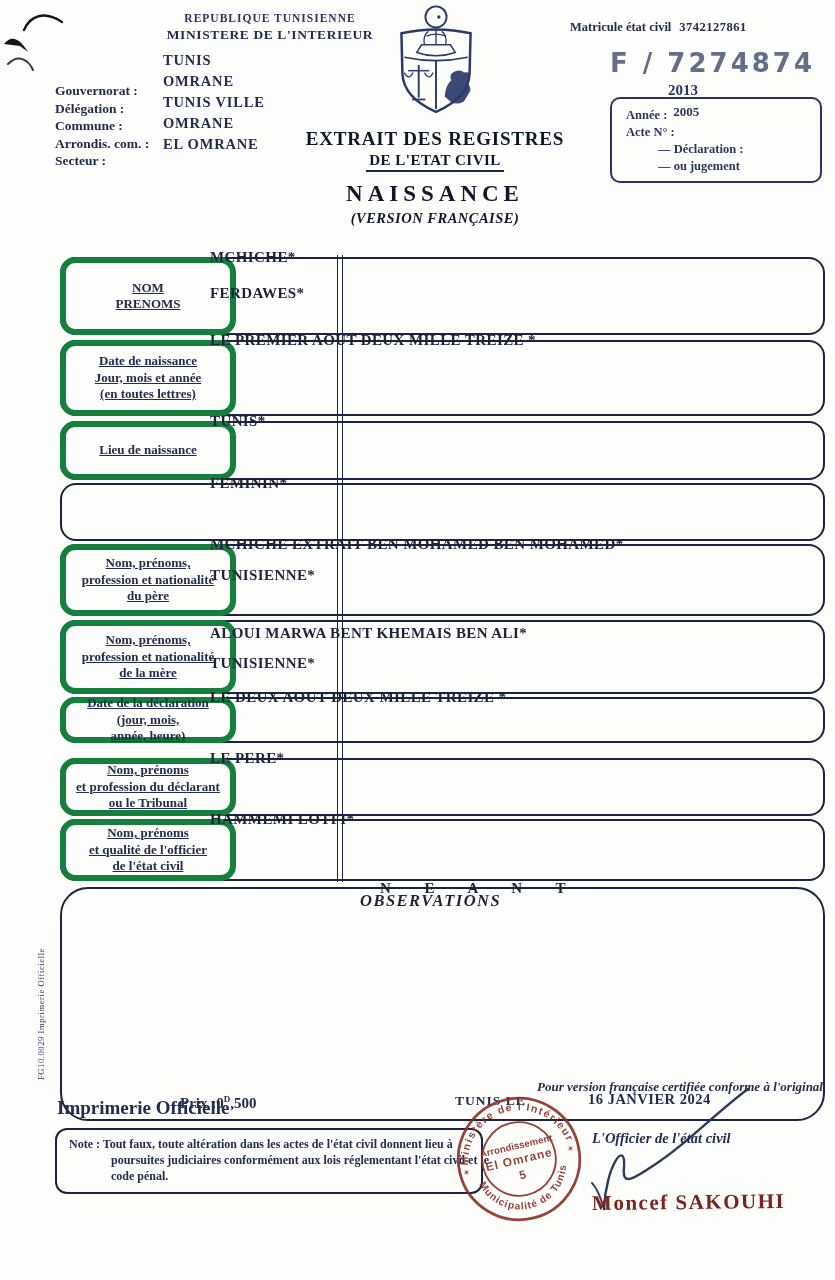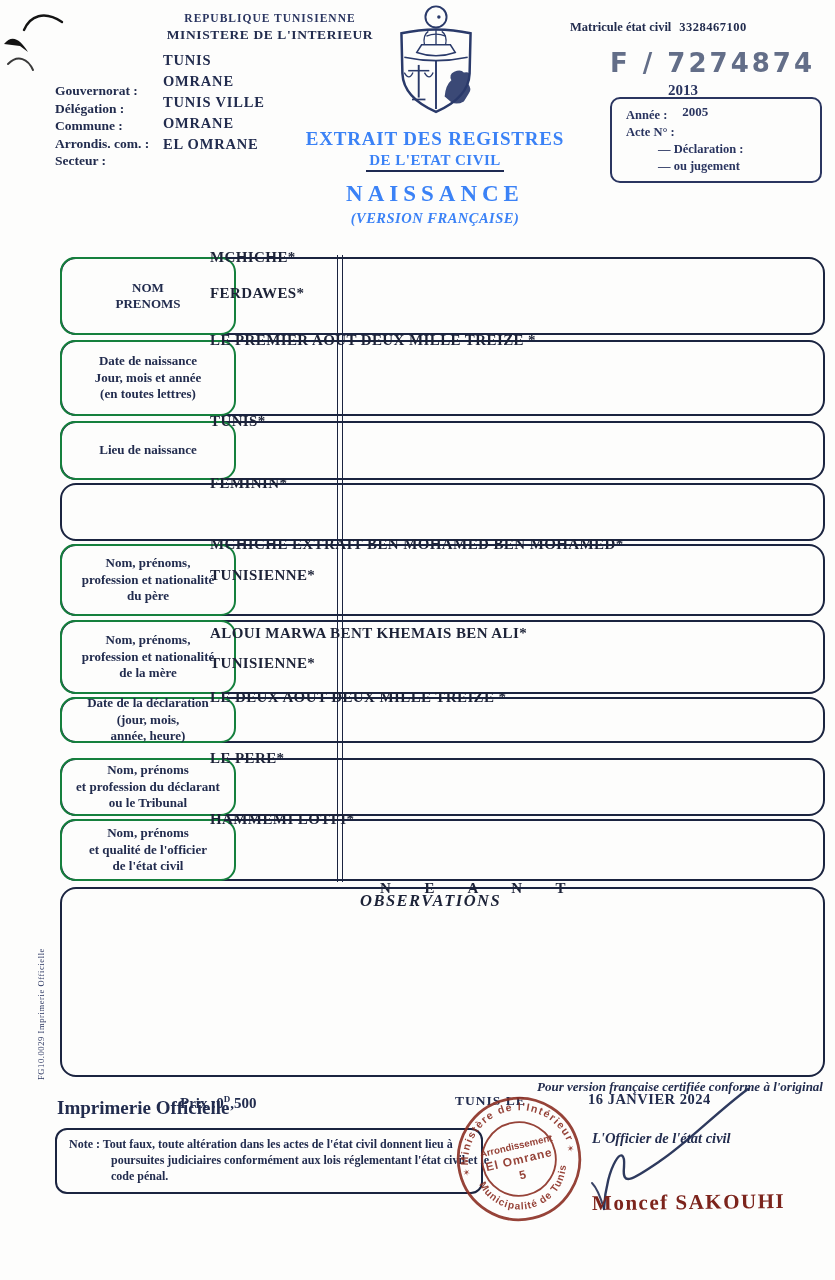--- a/index.html
+++ b/index.html
@@ -16,47 +16,47 @@
   .adm-value{left:163px;top:50px;font-size:14.5px;font-weight:bold;line-height:21px;
              letter-spacing:.8px;color:#222c4e;}
   .matricule{left:570px;top:20px;font-size:12.5px;font-weight:bold;color:#222c4e;}
   .matricule b{margin-left:8px;letter-spacing:.5px;}
   .fstamp{left:610px;top:48px;font-family:"DejaVu Sans",sans-serif;font-size:26px;font-weight:bold;
           letter-spacing:3px;color:#56627f;opacity:.92;}
   .fyear{left:668px;top:82px;font-size:15px;font-weight:bold;color:#2a3560;}
   .actebox{left:610px;top:97px;width:212px;height:86px;border:2px solid #2a3560;border-radius:10px;
            padding:7px 0 0 14px;box-sizing:border-box;font-size:12.5px;font-weight:600;
            line-height:17px;color:#2a3560;}
-  .actebox .val{position:relative;top:-3px;margin-left:15px;font-weight:bold;font-size:13px;}
+  .actebox .val{position:relative;top:-3px;margin-left:6px;font-weight:bold;font-size:13px;}
   .actebox .ind{margin-left:32px;}
-  .titleblock{left:268px;top:128px;width:334px;text-align:center;color:#3b82f6;}
+  .titleblock{left:268px;top:128px;width:334px;text-align:center;color:#0f172a;}
   .t1{font-size:19px;font-weight:bold;letter-spacing:.8px;line-height:22px;}
   .t2{font-size:15px;font-weight:bold;letter-spacing:.5px;line-height:18px;margin-top:1px;}
   .t2 span{display:inline-block;border-bottom:2px solid #1e2a52;padding:0 3px 1px;}
   .t3{font-size:23px;font-weight:bold;letter-spacing:5px;line-height:26px;margin-top:9px;}
   .t4{font-size:14.5px;font-weight:bold;font-style:italic;letter-spacing:.5px;margin-top:3px;}
   
   .row{position:absolute;left:60px;width:765px;border:2px solid #1b2440;border-radius:16px;box-sizing:border-box;}
   .r1{top:257px;height:78px}.r2{top:340px;height:76px}.r3{top:421px;height:59px}
   .r4{top:483px;height:58px}.r5{top:544px;height:72px}.r6{top:620px;height:74px}
   .r7{top:697px;height:46px}.r8{top:758px;height:58px}.r9{top:819px;height:62px}
-  .labelbox{position:absolute;left:-2px;top:-2px;bottom:-2px;width:176px;border:2px solid #15803d;
+  .labelbox{position:absolute;left:-2px;top:-2px;bottom:-2px;width:176px;border:6px solid #15803d;
             border-radius:15px;display:flex;flex-direction:column;justify-content:center;
             text-align:center;font-size:13px;font-weight:bold;line-height:16.5px;color:#222c4e;
-            box-sizing:border-box;padding:0 2px;}
+            box-sizing:border-box;padding:0 2px;text-decoration:underline;}
   .vtop{position:absolute;left:148px;top:-10px;font-size:15px;font-weight:bold;letter-spacing:.4px;
         color:#1d2338;white-space:nowrap;}
   .vin{position:absolute;left:148px;top:26px;font-size:15px;font-weight:bold;letter-spacing:.4px;
        color:#1d2338;white-space:nowrap;}
   .r5 .vin{top:21px}
   .r6 .vtop{top:3px}.r6 .vin{top:33px}
   .vline{left:337px;top:255px;height:627px;width:4px;border-left:1.8px solid #1b2440;
          border-right:1.8px solid #1b2440;}
-  .obs{position:absolute;left:60px;top:887px;width:765px;height:190px;border:2px solid #1b2440;
-       border-radius:16px;box-sizing:border-box;}
+  .obs{position:absolute;left:60px;top:887px;width:765px;height:234px;border:2px solid #1b2440;
+       border-radius:28px;box-sizing:border-box;}
   .neant{position:absolute;left:318px;top:-9px;font-size:15px;font-weight:bold;letter-spacing:15px;
          color:#1d2338;white-space:nowrap;}
   .obstitle{position:absolute;left:298px;top:2px;font-size:16.5px;font-weight:bold;font-style:italic;
             letter-spacing:1.5px;color:#1d2338;white-space:nowrap;}
   
   .printer{left:57px;top:1097px;font-size:19px;font-weight:bold;color:#222c4e;}
   .price{left:180px;top:1094px;font-size:15px;font-weight:bold;color:#222c4e;}
   .price sup{font-size:9px;}
   .cert{left:537px;top:1079px;font-size:13px;font-weight:bold;font-style:italic;color:#222c4e;white-space:nowrap;}
   .place{left:455px;top:1093px;font-size:13.5px;font-weight:bold;letter-spacing:1px;color:#222c4e;}
@@ -117,21 +117,21 @@
       <line x1="50" y1="58" x2="50" y2="109" stroke-width="2"></line>
       <line x1="32" y1="63" x2="32" y2="97"></line>
       <line x1="21" y1="69" x2="43" y2="69" stroke-width="1.6"></line>
       <path d="M17,71 q5,9 9,0 M38,71 q5,9 9,0" stroke-width="1.4"></path>
       <line x1="25" y1="99" x2="39" y2="99" stroke-width="1.8"></line>
       <path d="M59,96 q1,-12 7,-17 q-3,-6 3,-9 q7,-3 10,1 q7,-2 6,5 l-2,6 q5,6 1,11 l-5,8 q-7,4 -13,1 z" fill="#2a3a6a" stroke="none" opacity=".92"></path>
     </g>
   </svg>
 
   <div class="abs matricule nowrap">
-    <span>Matricule état civil</span><b>3328467100</b>
+    <span>Matricule état civil</span><b>3742127861</b>
   </div>
   <div class="abs fstamp nowrap">F / 7274874</div>
   <div class="abs fyear">2013</div>
   <div class="abs actebox">
     <div><span>Année :</span><span class="val">2005</span></div>
     <div>Acte N° :</div>
     <div class="ind">— Déclaration :</div>
     <div class="ind">— ou jugement</div>
   </div>
 

